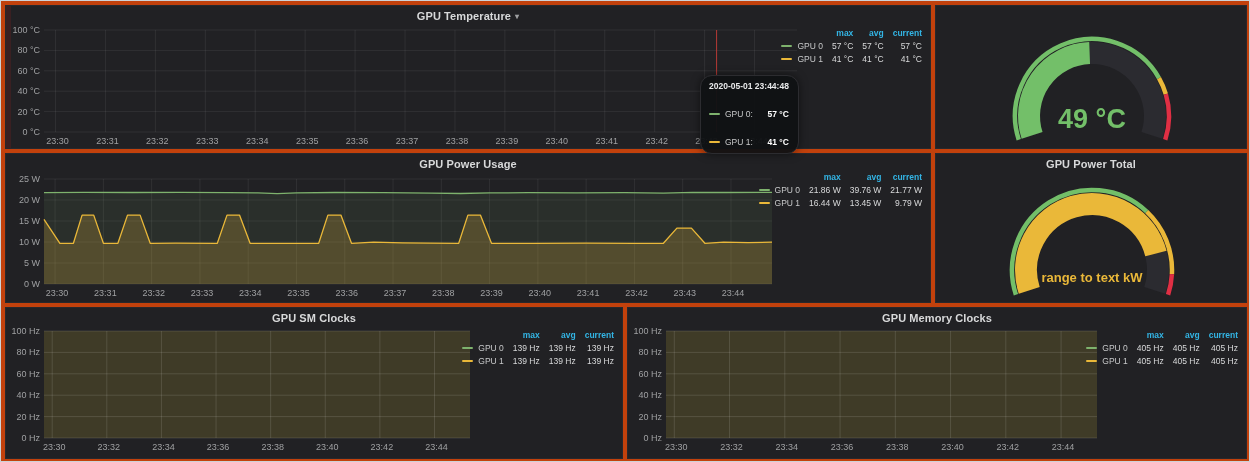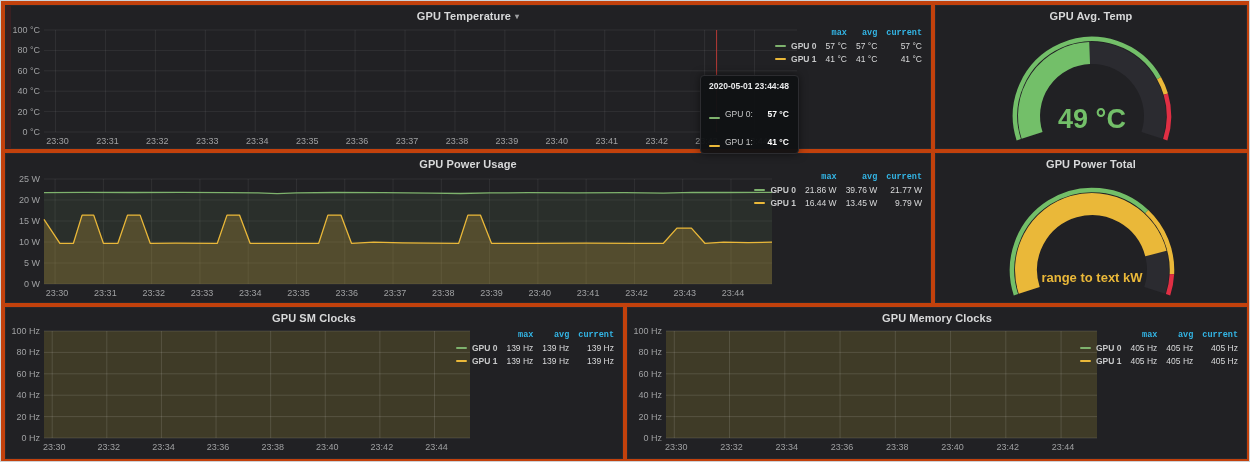--- a/index.html
+++ b/index.html
@@ -6,26 +6,26 @@
   body { background:#ffffff; font-family:"Liberation Sans", sans-serif; }
   .page { position:relative; width:1250px; height:462px; background:#c2410c; border:1px solid #ced2d6; overflow:hidden; }
   .panel { position:absolute; background:#212124; border:1px solid #28282c; }
   .panel-title { position:absolute; top:4px; left:0; right:0; text-align:center; font-size:11px; font-weight:bold; color:#d8d9da; letter-spacing:.1px; z-index:3; }
   .panel-title .caret { color:#9fa0a2; font-size:8px; margin-left:4px; vertical-align:1px; }
   .chart { position:absolute; }
   .chart svg { display:block; }
   .legend { position:absolute; z-index:2; }
   .ltable { border-collapse:collapse; }
   .ltable td { font-size:8.5px; color:#d8d9da; text-align:right; padding:1.5px 0 1.5px 9px; white-space:nowrap; }
-  .ltable .lhead td { color:#33b5e5; font-weight:bold;font-family:Liberation Mono, monospace; }
-  .ltable td.lname { text-align:right; color:#c7c8c9;font-weight:bold; }
+  .ltable .lhead td { color:#33b5e5; font-weight:bold; }
+  .ltable td.lname { text-align:right; color:#c7c8c9; }
   .dash { display:inline-block; width:11px; height:2px; border-radius:1px; vertical-align:2px; margin-right:5px; }
-  .gtooltip { position:absolute; left:694px; top:69px; background:rgba(16,18,20,.96); border:1px solid #2c2c30; border-radius:4px; padding:5px 9px 6px 8px; z-index:5; box-shadow:0 0 8px rgba(0,0,0,.5); }
+  .gtooltip { position:absolute; left:694px; top:69px; background:rgba(16,18,20,.96); border:1px solid #2c2c30; border-radius:12px; padding:5px 9px 6px 8px; z-index:5; box-shadow:0 0 8px rgba(0,0,0,.5); }
   .tt-time { font-size:8.5px; font-weight:bold; color:#e8e9ea; margin-bottom:3px; white-space:nowrap; }
-  .tt-row { font-size:8.5px; color:#c7c8c9; display:flex; align-items:flex-end; margin-top:18px; white-space:nowrap; }
+  .tt-row { font-size:8.5px; color:#c7c8c9; display:flex; align-items:center; margin-top:18px; white-space:nowrap; }
   .tt-name { margin-right:8px; }
   .tt-val { font-weight:bold; color:#ffffff; margin-left:auto; }
   .gauge { position:absolute; left:1px; }
   .left-strip { position:absolute; left:0; top:0; bottom:0; width:5px; background:#3a2022; z-index:1; }
   
   #p-temp       { left:4px;   top:4px;   width:926px; height:144px; }
   #p-avgtemp    { left:934px; top:4px;   width:312px; height:144px; }
   #p-power      { left:4px;   top:152px; width:926px; height:150px;padding-left:36px; }
   #p-powertotal { left:934px; top:152px; width:312px; height:150px; }
   #p-sm         { left:4px;   top:306px; width:618px; height:152px; }
@@ -131,23 +131,20 @@
       </div>
       <div class="tt-row">
         <span class="dash tt-dash" style="background: rgb(234, 184, 57);"></span>
         <span class="tt-name">GPU 1:</span>
         <span class="tt-val">41 °C</span>
       </div>
     </div>
   </section>
 
   <section class="panel" id="p-avgtemp">
-    <div class="panel-title">
-      <span>GPU Avg. Temp</span>
-    </div>
     <div class="gauge" id="g-avgtemp"><svg width="310" height="124" viewBox="0 0 310 124">
           <path d="M 95.08 111.47 A 63 63 0 1 1 214.92 111.47" stroke="#2b2b30" stroke-width="22" fill="none"></path>
           <path d="M 95.08 111.47 A 63 63 0 0 1 152.63 29.04" stroke="#73bf69" stroke-width="22" fill="none"></path>
           <path d="M 81.77 115.79 A 77 77 0 0 1 222.00 54.06" stroke="#73bf69" stroke-width="4.5" fill="none"></path>
           <path d="M 222.00 54.06 A 77 77 0 0 1 228.81 70.05" stroke="#eab839" stroke-width="4.5" fill="none"></path>
           <path d="M 228.81 70.05 A 77 77 0 0 1 228.23 115.79" stroke="#e02f44" stroke-width="4.5" fill="none"></path>
           <text x="155" y="104" text-anchor="middle" font-size="27" font-weight="bold" fill="#73bf69">49 °C</text>
         </svg></div>
   </section>
 

